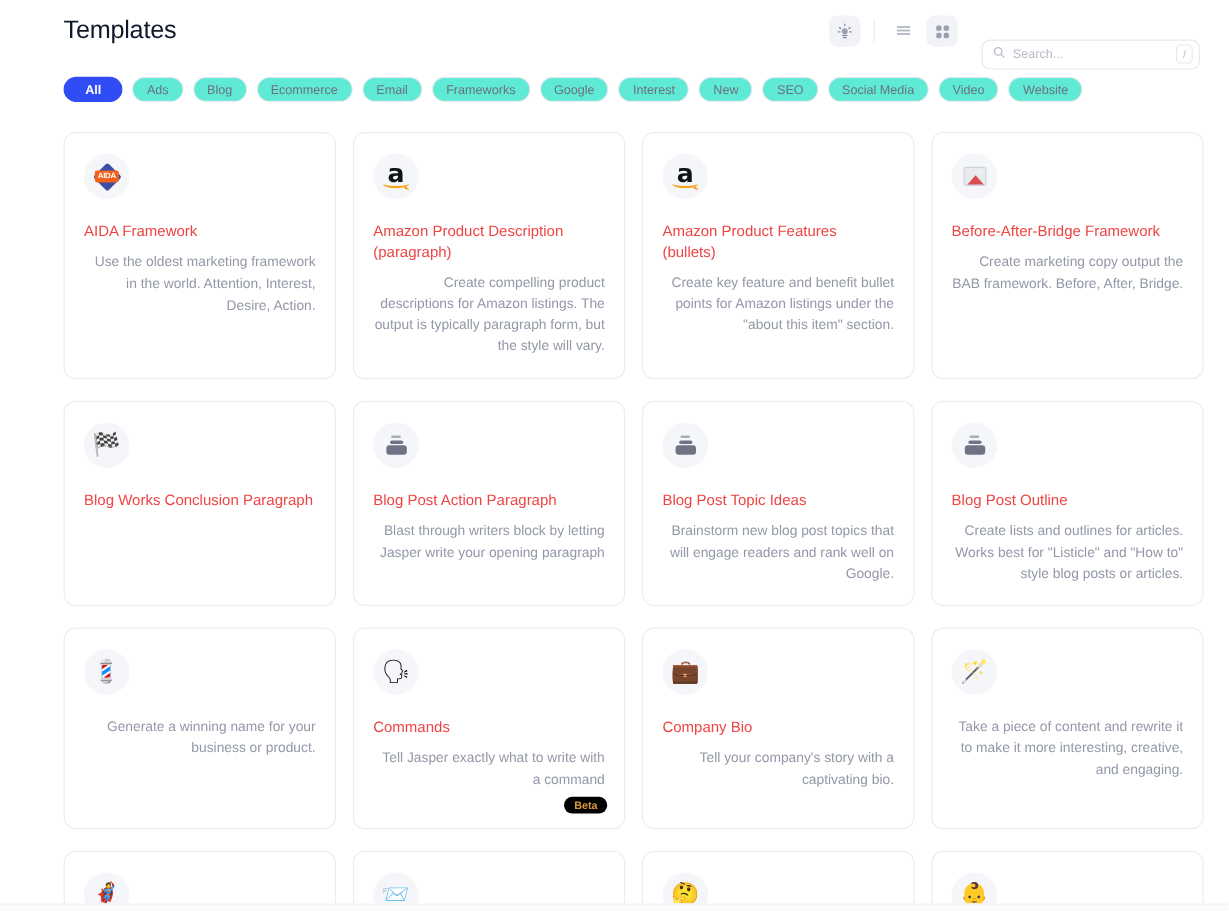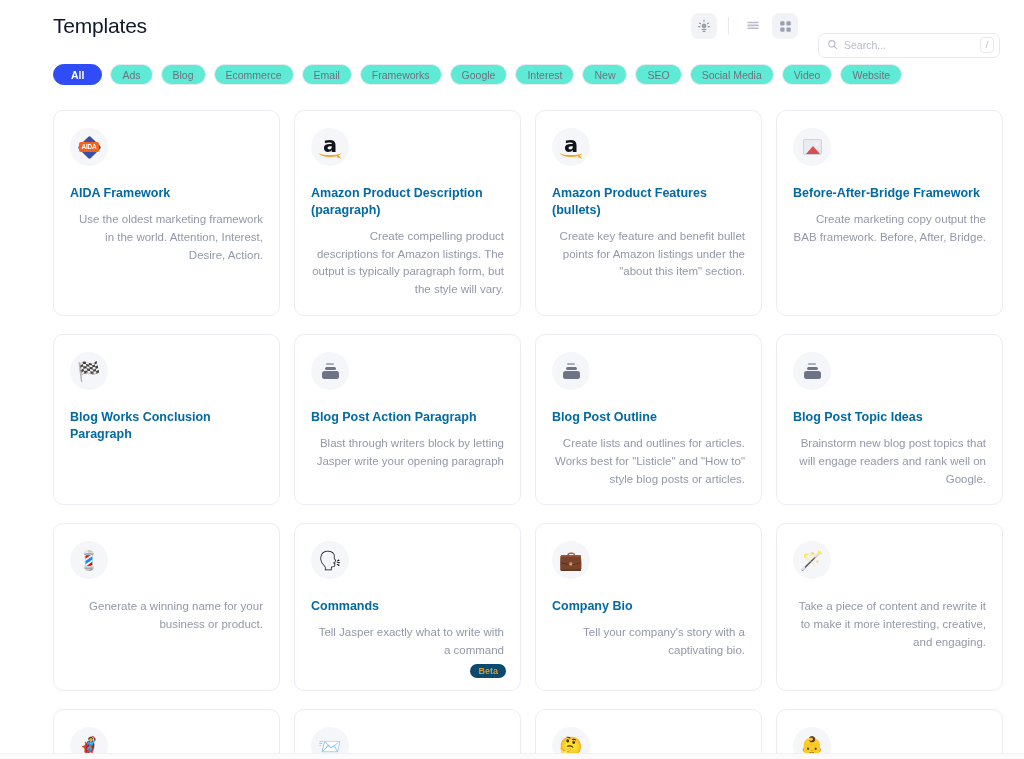--- a/index.html
+++ b/index.html
@@ -140,35 +140,35 @@
     background: #f5f6f9;
     display: flex;
     align-items: center;
     justify-content: center;
     font-size: 19px;
     line-height: 1;
     margin-bottom: 19px;
   }
   .card-title {
     font-size: 12.5px;
-    font-weight: bold;
-    color: #0369a1;
+    font-weight: normal;
+    color: #ef4444;
     line-height: 1.35;
     margin-bottom: 9px;
   }
   .card-desc {
     font-size: 11.5px;
     color: #9398a8;
     line-height: 1.55;
     text-align: right;
   }
   .badge-beta {
     position: absolute;
     right: 14px; bottom: 12px;
-    background: #0c4a6e;
+    background: #000000;
     color: #d79a37;
     font-size: 9px;
     font-weight: bold;
     border-radius: 8px;
     padding: 2px 8px;
   }
 
   
   .aida-mark {
     position: relative;
@@ -382,33 +382,33 @@
         <div class="card-desc">Blast through writers block by letting Jasper write your opening paragraph</div>
       </div>
       <div class="card">
         <div class="card-icon">
           <span class="ink">
             <b1></b1>
             <b2></b2>
             <b3></b3>
           </span>
         </div>
-        <div class="card-title">Blog Post Outline</div>
-        <div class="card-desc">Create lists and outlines for articles. Works best for "Listicle" and "How to" style blog posts or articles.</div>
+        <div class="card-title">Blog Post Topic Ideas</div>
+        <div class="card-desc">Brainstorm new blog post topics that will engage readers and rank well on Google.</div>
       </div>
       <div class="card">
         <div class="card-icon">
           <span class="ink">
             <b1></b1>
             <b2></b2>
             <b3></b3>
           </span>
         </div>
-        <div class="card-title">Blog Post Topic Ideas</div>
-        <div class="card-desc">Brainstorm new blog post topics that will engage readers and rank well on Google.</div>
+        <div class="card-title">Blog Post Outline</div>
+        <div class="card-desc">Create lists and outlines for articles. Works best for "Listicle" and "How to" style blog posts or articles.</div>
       </div>
       <div class="card">
         <div class="card-icon">
           <span>💈</span>
         </div>
         <div class="card-desc">Generate a winning name for your business or product.</div>
       </div>
       <div class="card">
         <div class="card-icon">
           <span>🗣</span>

